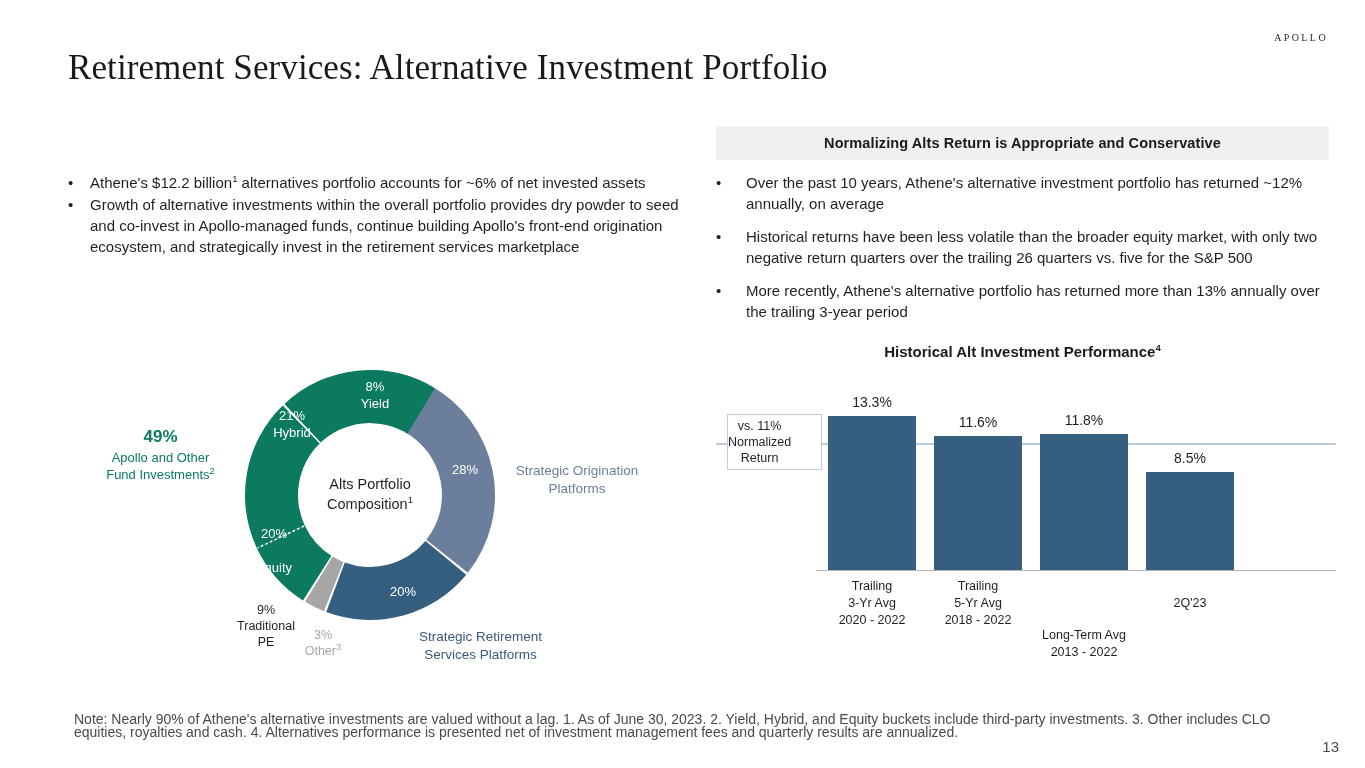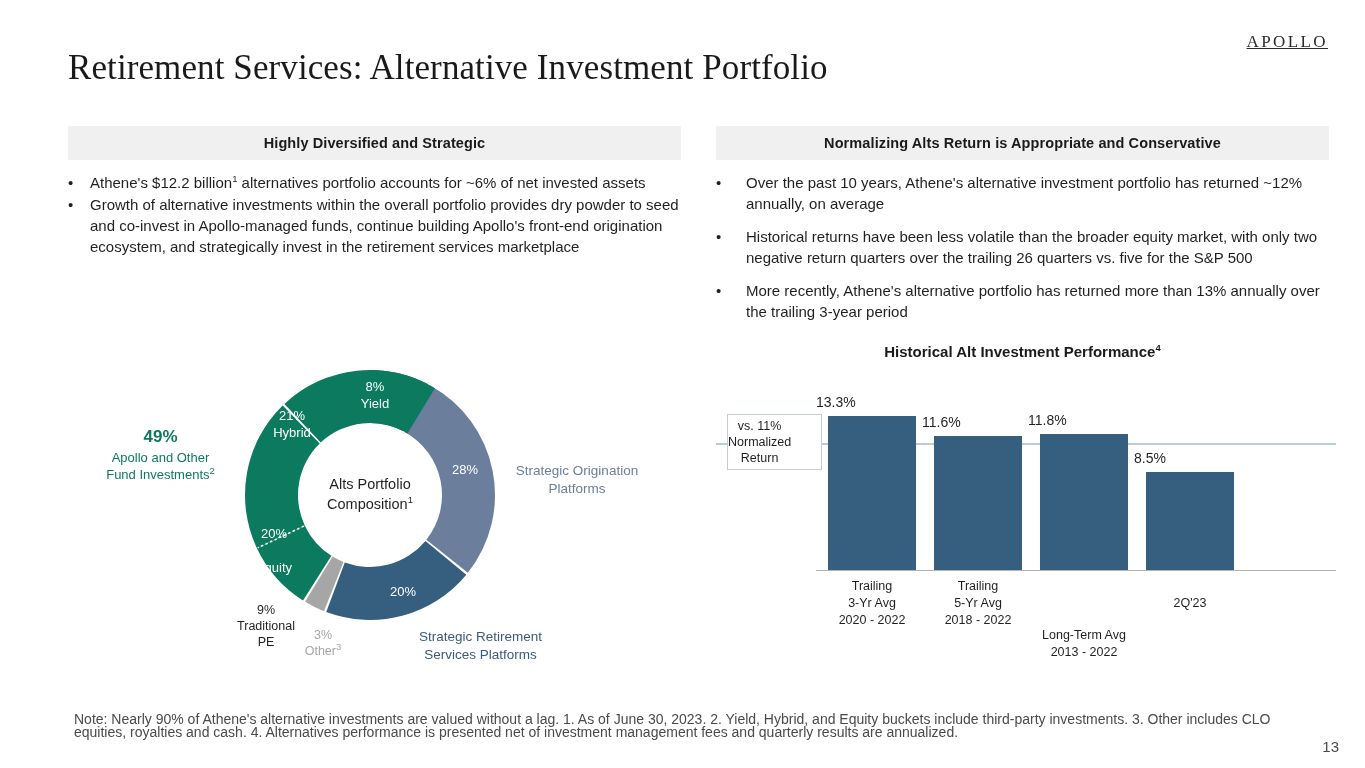--- a/index.html
+++ b/index.html
@@ -11,23 +11,22 @@
     color:#231f20;
     position:relative;
     overflow:hidden;
   }
   .slide { position:absolute; inset:0; }
 
   
   .brand {
     position:absolute; top:32px; right:37px;
     font-family:"Liberation Serif", serif;
-    font-size:17px; letter-spacing:2.4px; font-weight:400;
+    font-size:10px; letter-spacing:2.4px; font-weight:400;
     color:#2b2b2b;
-    text-decoration:underline;
   }
   .page-title {
     position:absolute; left:68px; top:48px;
     font-family:"Liberation Serif", serif;
     font-size:35px; font-weight:400; color:#1a1a1a;
     letter-spacing:.1px; white-space:nowrap;
   }
 
   
   .panel-head {
@@ -97,21 +96,21 @@
     position:absolute; left:0px; top:73px; width:620px; height:1.6px;
     background:#b9cbd9; z-index:2;
   }
   #axis-line {
     position:absolute; left:100px; top:200px; width:520px; height:1.4px; background:#b3b3b3; z-index:1;
   }
   .bar {
     position:absolute; background:#355e7f; z-index:2;
   }
   .bar-value {
-    position:absolute; text-align:left; font-size:14px; color:#231f20; z-index:3;
+    position:absolute; text-align:center; font-size:14px; color:#231f20; z-index:3;
   }
   .bar-xlabel {
     position:absolute; text-align:center; font-size:12.5px; line-height:17px; color:#231f20;
   }
   #bar-caption {
     position:absolute; left:716px; top:648px; width:613px; text-align:center;
     font-size:13.5px; line-height:20px; color:#3a5a7d;
   }
 
   
@@ -126,21 +125,20 @@
 </style>
 </head>
 <body>
 
 <div class="slide">
 
   <div class="brand">APOLLO</div>
 
   <div class="page-title">Retirement Services: Alternative Investment Portfolio</div>
 
-  <div class="panel-head" id="head-left">Highly Diversified and Strategic</div>
 
   <div class="bullets" id="bullets-left">
     <div class="bullet">
       <span class="dot">•</span>
       <span class="btxt">Athene's $12.2 billion<sup>1</sup> alternatives portfolio accounts for ~6% of net invested assets</span>
     </div>
     <div class="bullet">
       <span class="dot">•</span>
       <span class="btxt">Growth of alternative investments within the overall portfolio provides dry powder to seed and co-invest in Apollo-managed funds, continue building Apollo's front-end origination ecosystem, and strategically invest in the retirement services marketplace</span>
     </div>

